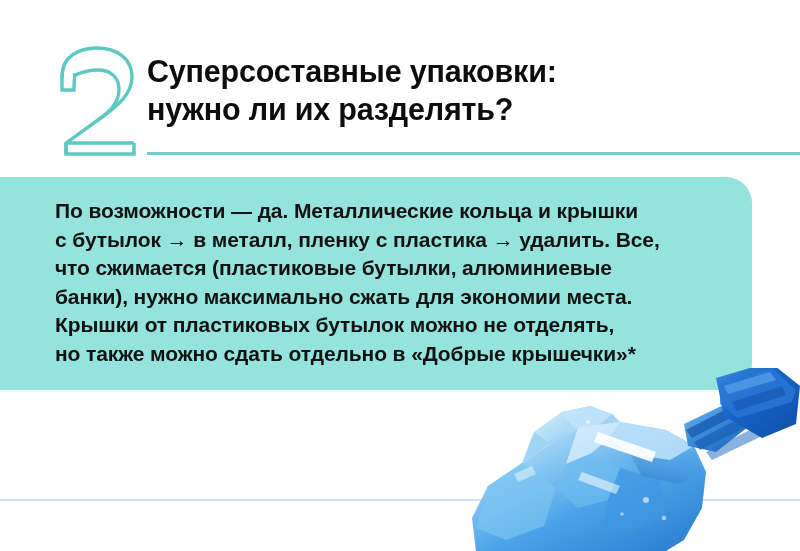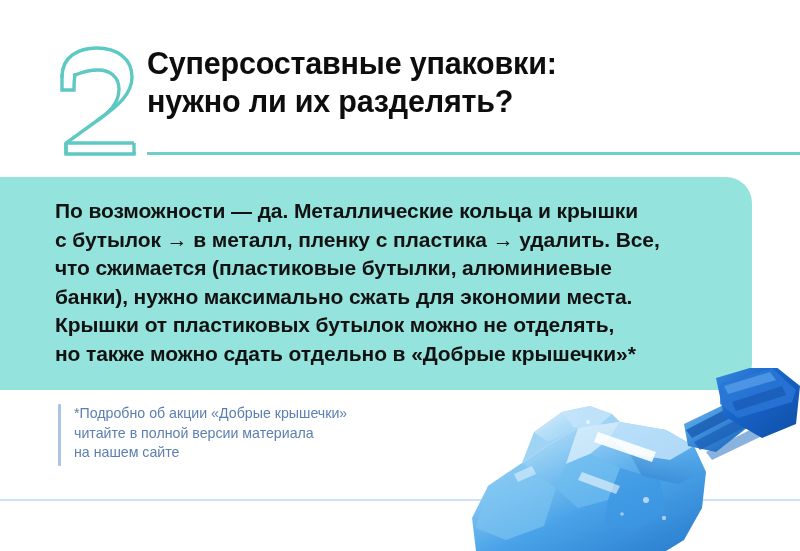--- a/index.html
+++ b/index.html
@@ -34,21 +34,21 @@
     left: 56px;
     top: 44px;
     width: 84px;
     height: 114px;
   }
   .numeral svg { display: block; width: 84px; height: 114px; }
 
   .title {
     position: absolute;
     left: 147px;
-    top: 44px;
+    top: 52px;
     width: 640px;
     font-size: 30.5px;
     font-weight: bold;
     line-height: 38px;
     letter-spacing: -0.2px;
     color: #0d0d0d;
     white-space: pre-line;
   }
 
   .rule {
@@ -155,26 +155,20 @@
 
   <div class="mint-panel"></div>
 
   <div class="body-text">По возможности — да. Металлические кольца и крышки
 с бутылок → в металл, пленку с пластика → удалить. Все,
 что сжимается (пластиковые бутылки, алюминиевые
 банки), нужно максимально сжать для экономии места.
 Крышки от пластиковых бутылок можно не отделять,
 но также можно сдать отдельно в «Добрые крышечки»*</div>
 
-  <div class="footnote">
-    <div class="footnote-bar"></div>
-    <div class="footnote-text">*Подробно об акции «Добрые крышечки»
-  читайте в полной версии материала
-  на нашем сайте</div>
-  </div>
 
   <div class="bottom-divider"></div>
 
   <div class="bottle">
     <svg viewBox="0 0 330 183" xmlns="http://www.w3.org/2000/svg" aria-hidden="true">
       <defs>
         <linearGradient id="capG" x1="0" y1="0" x2="1" y2="1">
           <stop offset="0%" stop-color="#3a8ee0"></stop>
           <stop offset="45%" stop-color="#1763c8"></stop>
           <stop offset="100%" stop-color="#0f4ea6"></stop>

